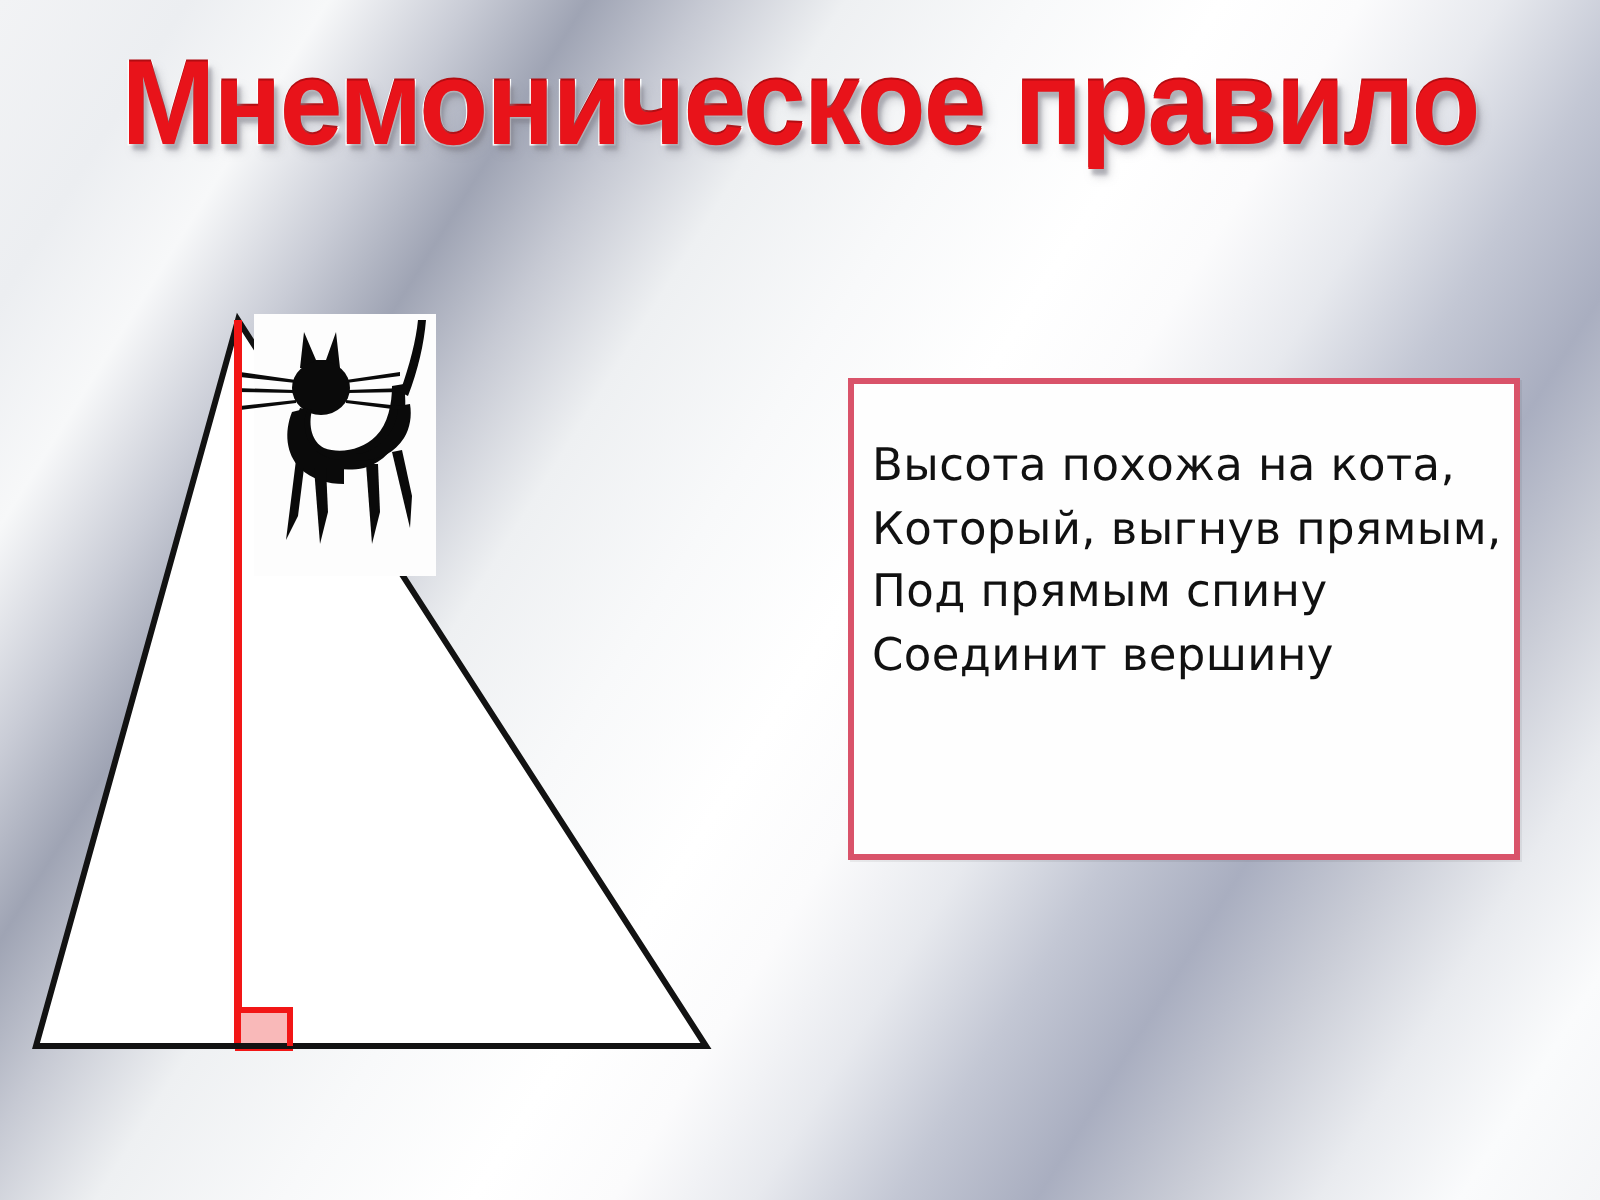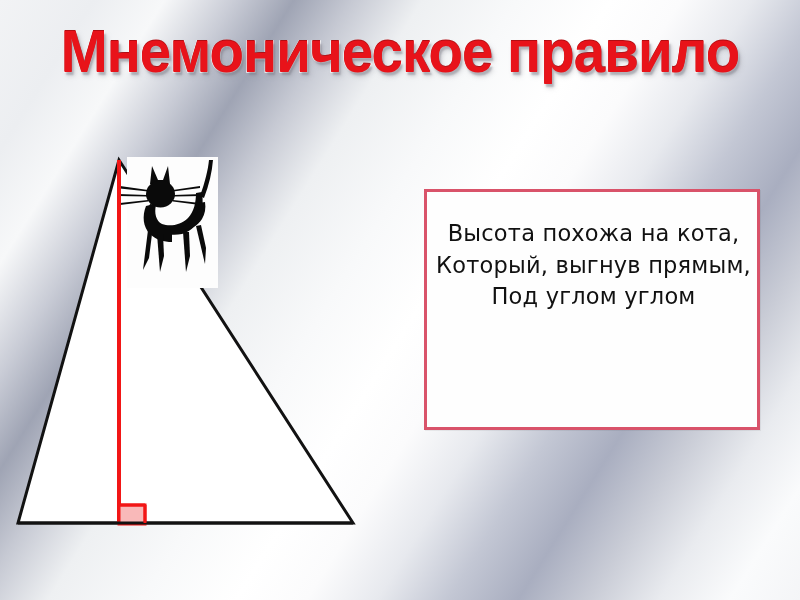--- a/index.html
+++ b/index.html
@@ -81,21 +81,20 @@
     box-sizing: border-box;
     background: #fefefe;
     border: 3px solid #d9536a;
     box-shadow: 1px 1px 0 rgba(0,0,0,0.06);
   }
   #poem-lines {
     position: absolute;
     left: 9px;
     top: 26px;
     right: 6px;
-    text-align: center;
   }
   .poem-line {
     font-family: "DejaVu Sans", sans-serif;
     font-size: 22.5px;
     line-height: 31.5px;
     color: #111111;
     letter-spacing: 0.2px;
     white-space: nowrap;
   }
 </style>
@@ -173,17 +172,18 @@
       <line x1="18" y1="393" x2="353" y2="393" stroke="#121212" stroke-width="3"></line>
       <line x1="119" y1="375" x2="145" y2="375" stroke="#f21616" stroke-width="3"></line>
       <line x1="145" y1="375" x2="145" y2="393" stroke="#f21616" stroke-width="3"></line>
     </svg>
   </div>
 
   <div id="poem-box">
     <div id="poem-lines">
       <div class="poem-line">Высота похожа на кота,</div>
       <div class="poem-line">Который, выгнув прямым,</div>
-      <div class="poem-line">Под углом углом</div>
+      <div class="poem-line">Под прямым спину</div>
+      <div class="poem-line">Соединит вершину</div>
     </div>
   </div>
 
 </div>
 
 </body></html>

